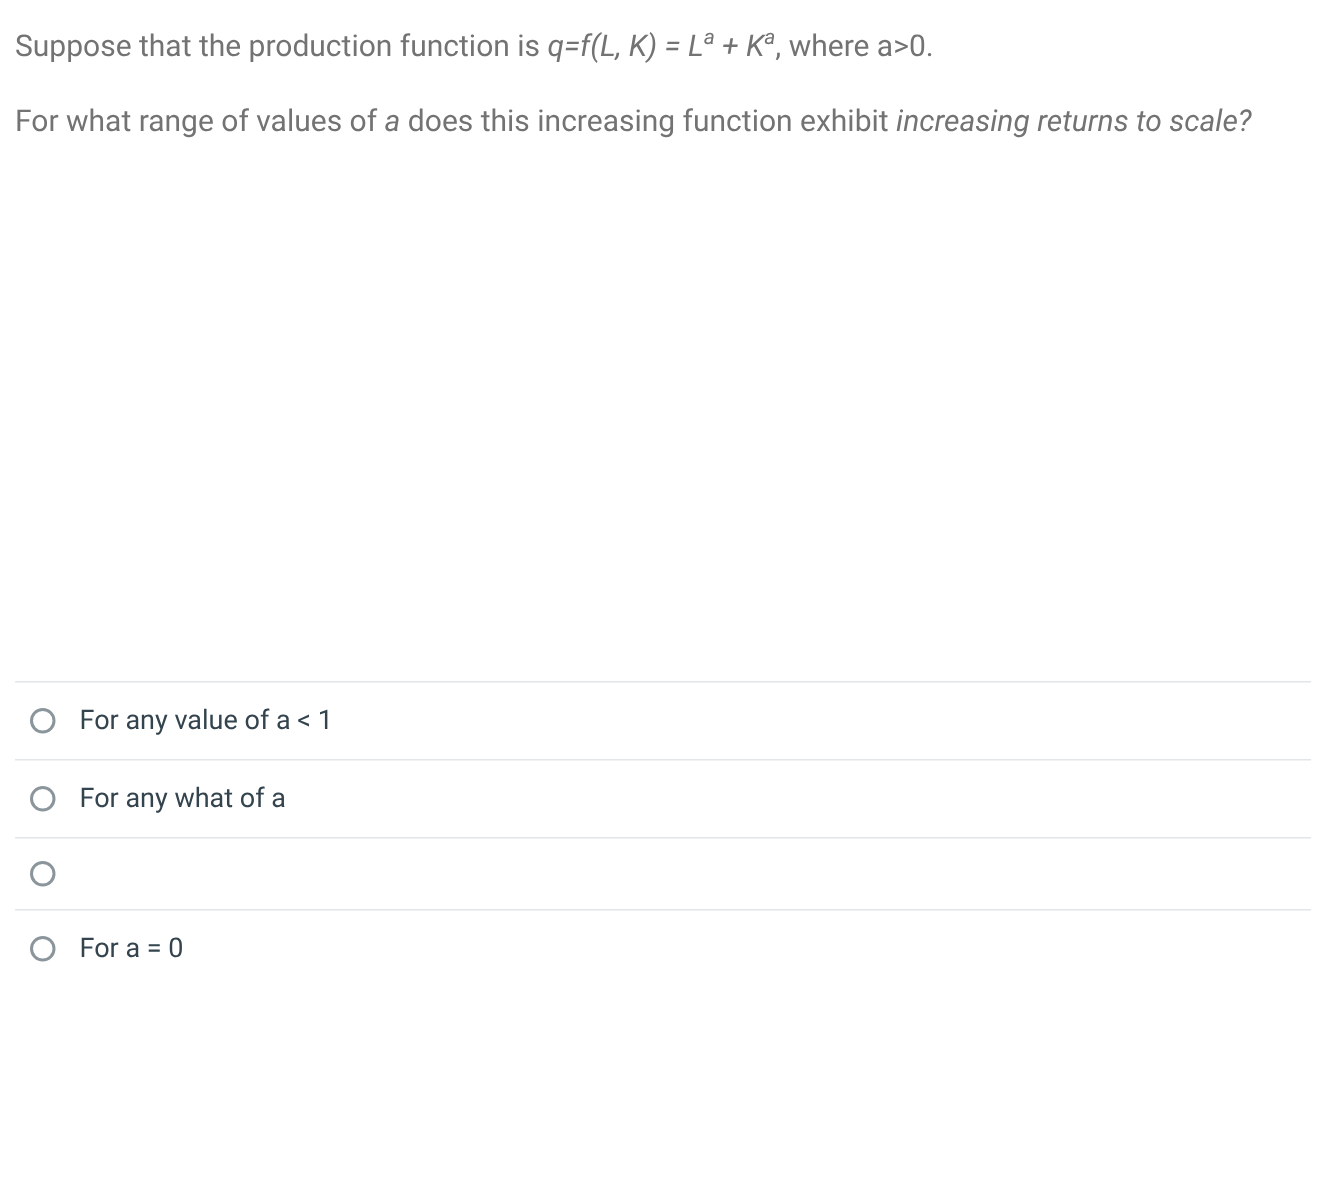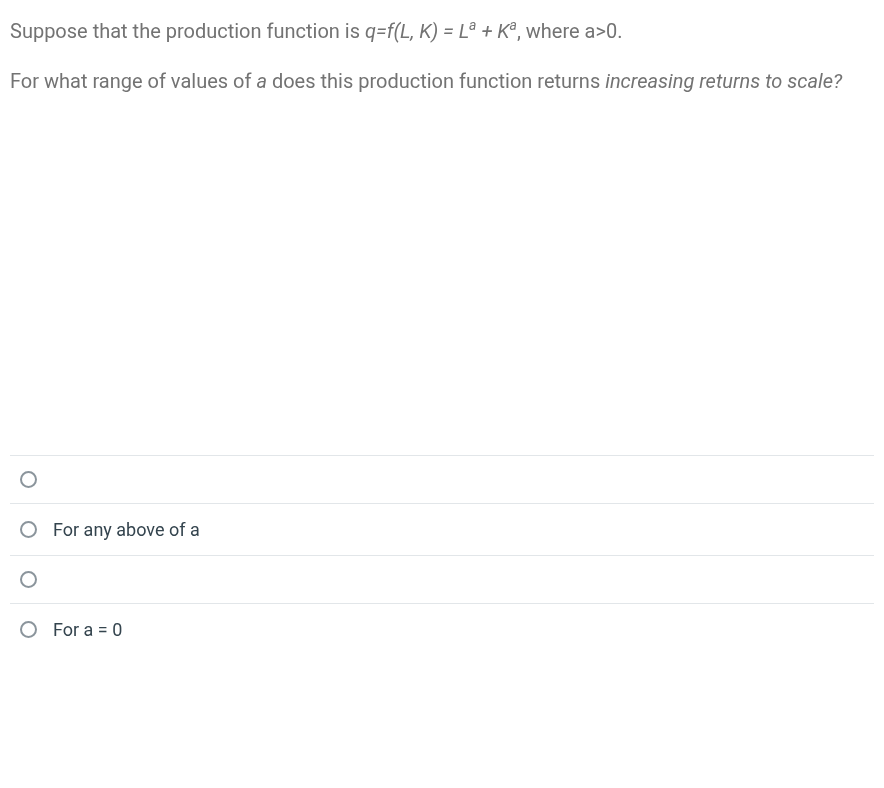--- a/index.html
+++ b/index.html
@@ -48,33 +48,34 @@
   }
 </style>
 </head>
 <body>
 
 <div class="question-text">
   <p>
     <span>Suppose that the production function is </span><span class="italic">q=f(L, K) = L</span><sup>a</sup><span class="italic"> + K</span><sup>a</sup><span>, where a&gt;0.</span>
   </p>
   <p style="margin-top:18px;">
-    <span>For what range of values of </span><span class="italic">a</span><span> does this production function returns </span><span class="italic">increasing returns to scale?</span>
+    <span>For what range of values of </span><span class="italic">a</span><span> does this increasing function exhibit </span><span class="italic">increasing returns to scale?</span>
   </p>
 </div>
 
 <div class="spacer"></div>
 
 <div class="options">
   <label class="option-row">
     <span class="radio"></span>
+    <span>For any value of a &lt; 1</span>
   </label>
   <label class="option-row">
     <span class="radio"></span>
-    <span>For any above of a</span>
+    <span>For any what of a</span>
   </label>
   <label class="option-row">
     <span class="radio"></span>
   </label>
   <label class="option-row">
     <span class="radio"></span>
     <span>For a = 0</span>
   </label>
 </div>
 

